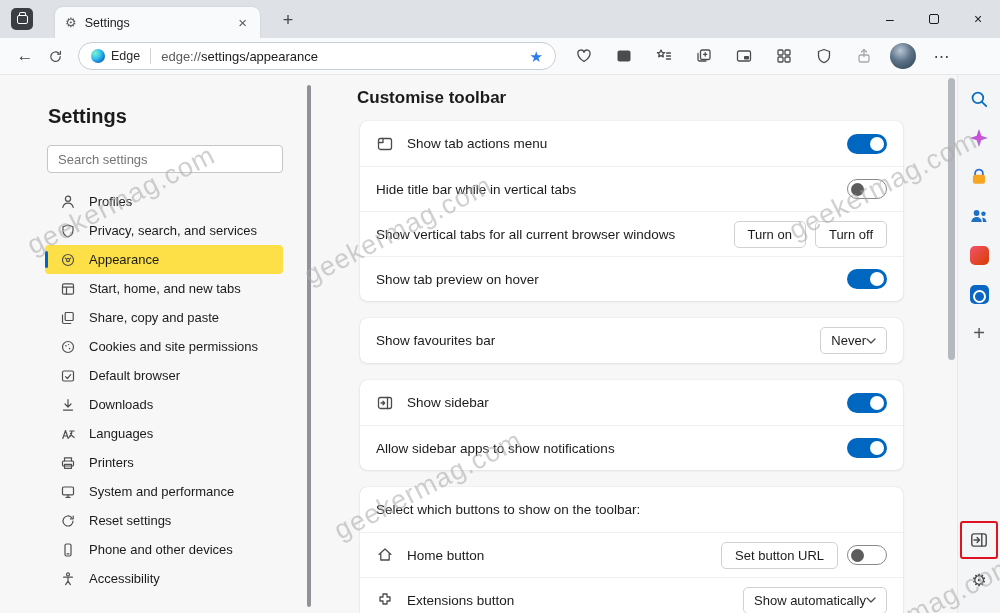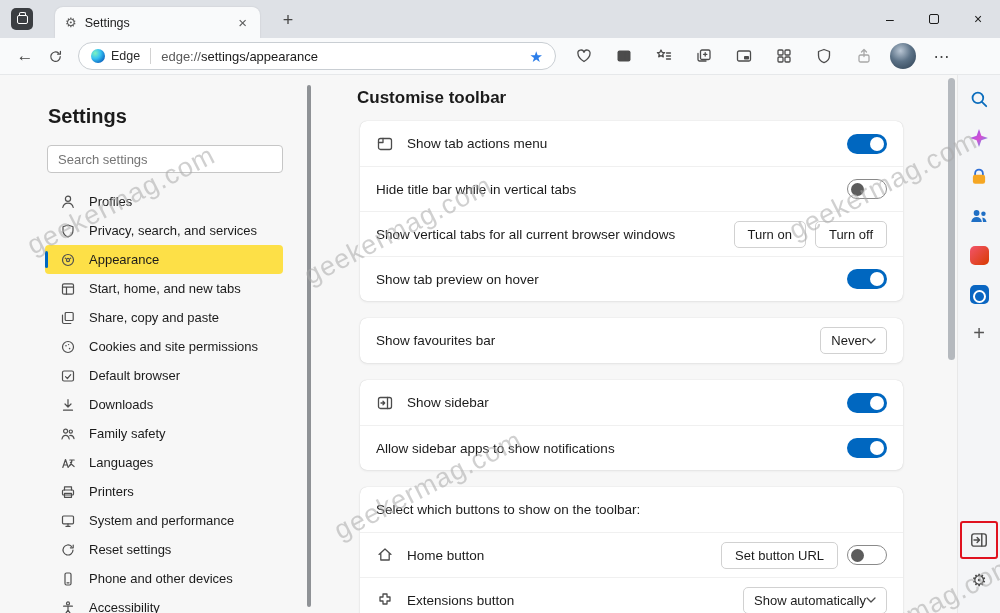--- a/index.html
+++ b/index.html
@@ -251,29 +251,20 @@
         <span>Default browser</span>
       </div>
       <div class="nav-item">
         <svg class="mi" viewBox="0 0 16 16">
             <path d="M8 2.5v7.2M5 7l3 3 3-3M3.5 13.2h9"></path>
           </svg>
         <span>Downloads</span>
       </div>
       <div class="nav-item">
         <svg class="mi" viewBox="0 0 16 16">
-            <circle cx="5.6" cy="5.2" r="2"></circle>
-            <circle cx="10.8" cy="5.6" r="1.6"></circle>
-            <path d="M2 13c.5-2.5 2-3.7 3.6-3.7S8.7 10.5 9.2 13"></path>
-            <path d="M9.8 9.6c.3-.1.7-.2 1-.2 1.4 0 2.7 1 3.2 3.3"></path>
-          </svg>
-        <span>Family safety</span>
-      </div>
-      <div class="nav-item">
-        <svg class="mi" viewBox="0 0 16 16">
             <path d="M2.8 12.5l2.7-8 2.7 8M3.7 10h3.6"></path>
             <path d="M9.8 5h4.4M11.9 5c0 3-1.4 5.2-3.2 6.6M10.5 7.4c.8 1.8 2.1 3.2 3.6 4.1"></path>
           </svg>
         <span>Languages</span>
       </div>
       <div class="nav-item">
         <svg class="mi" viewBox="0 0 16 16">
             <path d="M4.5 6V2.8h7V6"></path>
             <rect x="2.5" y="6" width="11" height="5" rx="1"></rect>
             <rect x="4.5" y="9.3" width="7" height="4"></rect>

